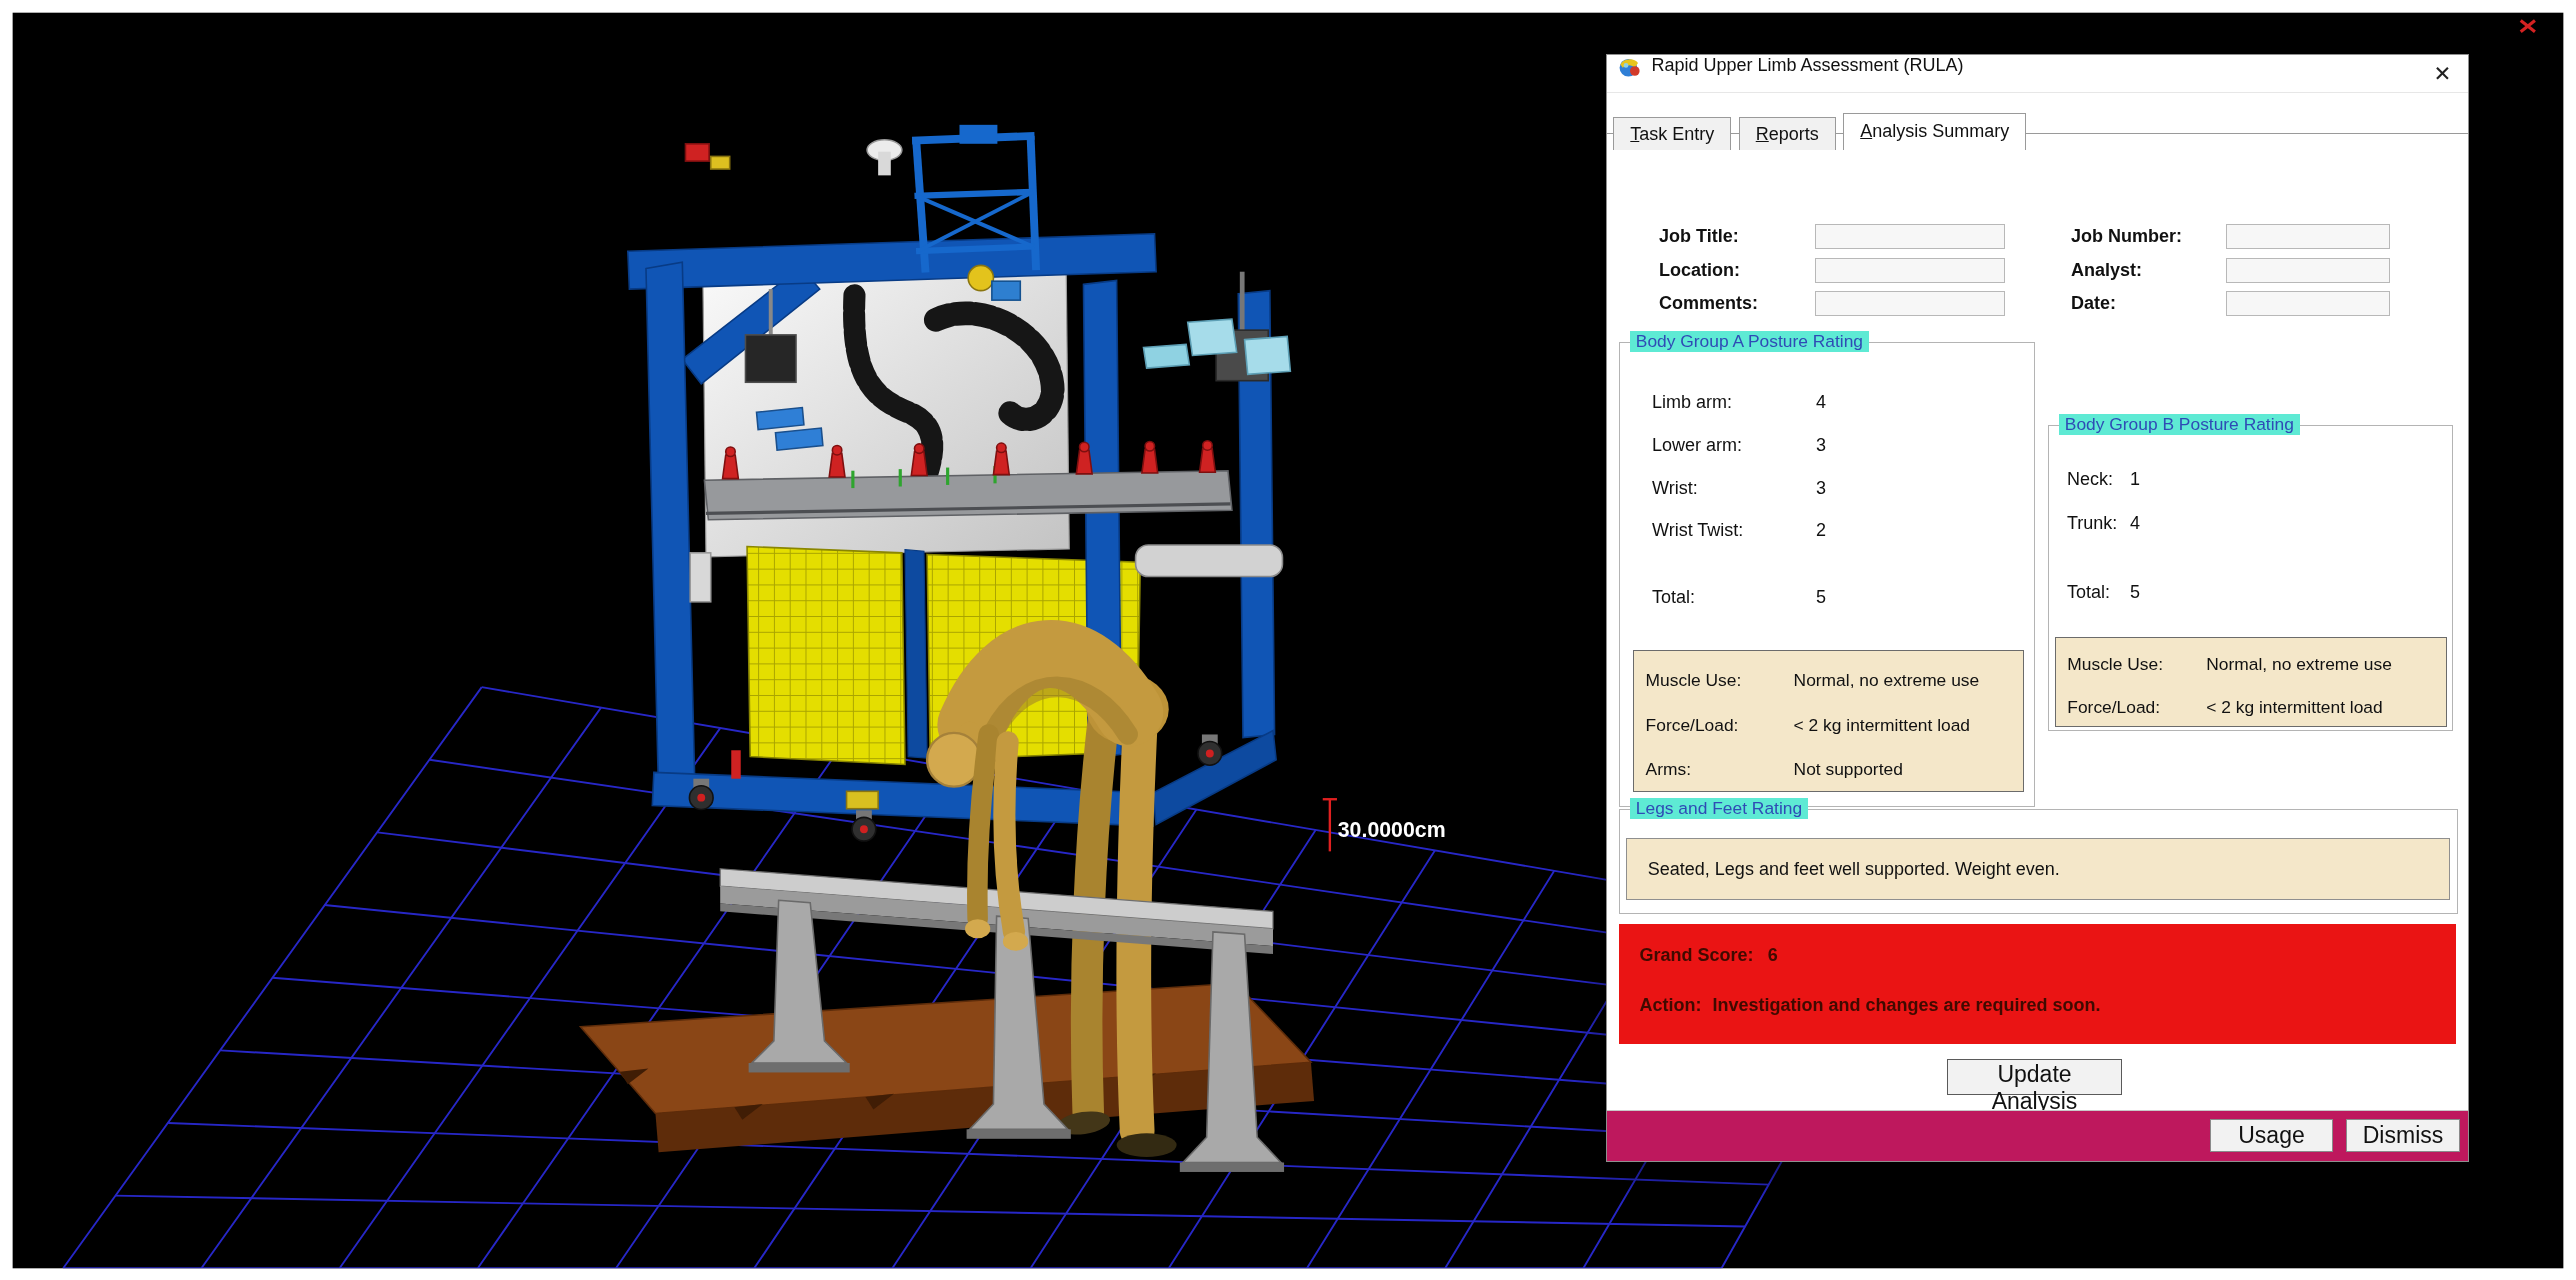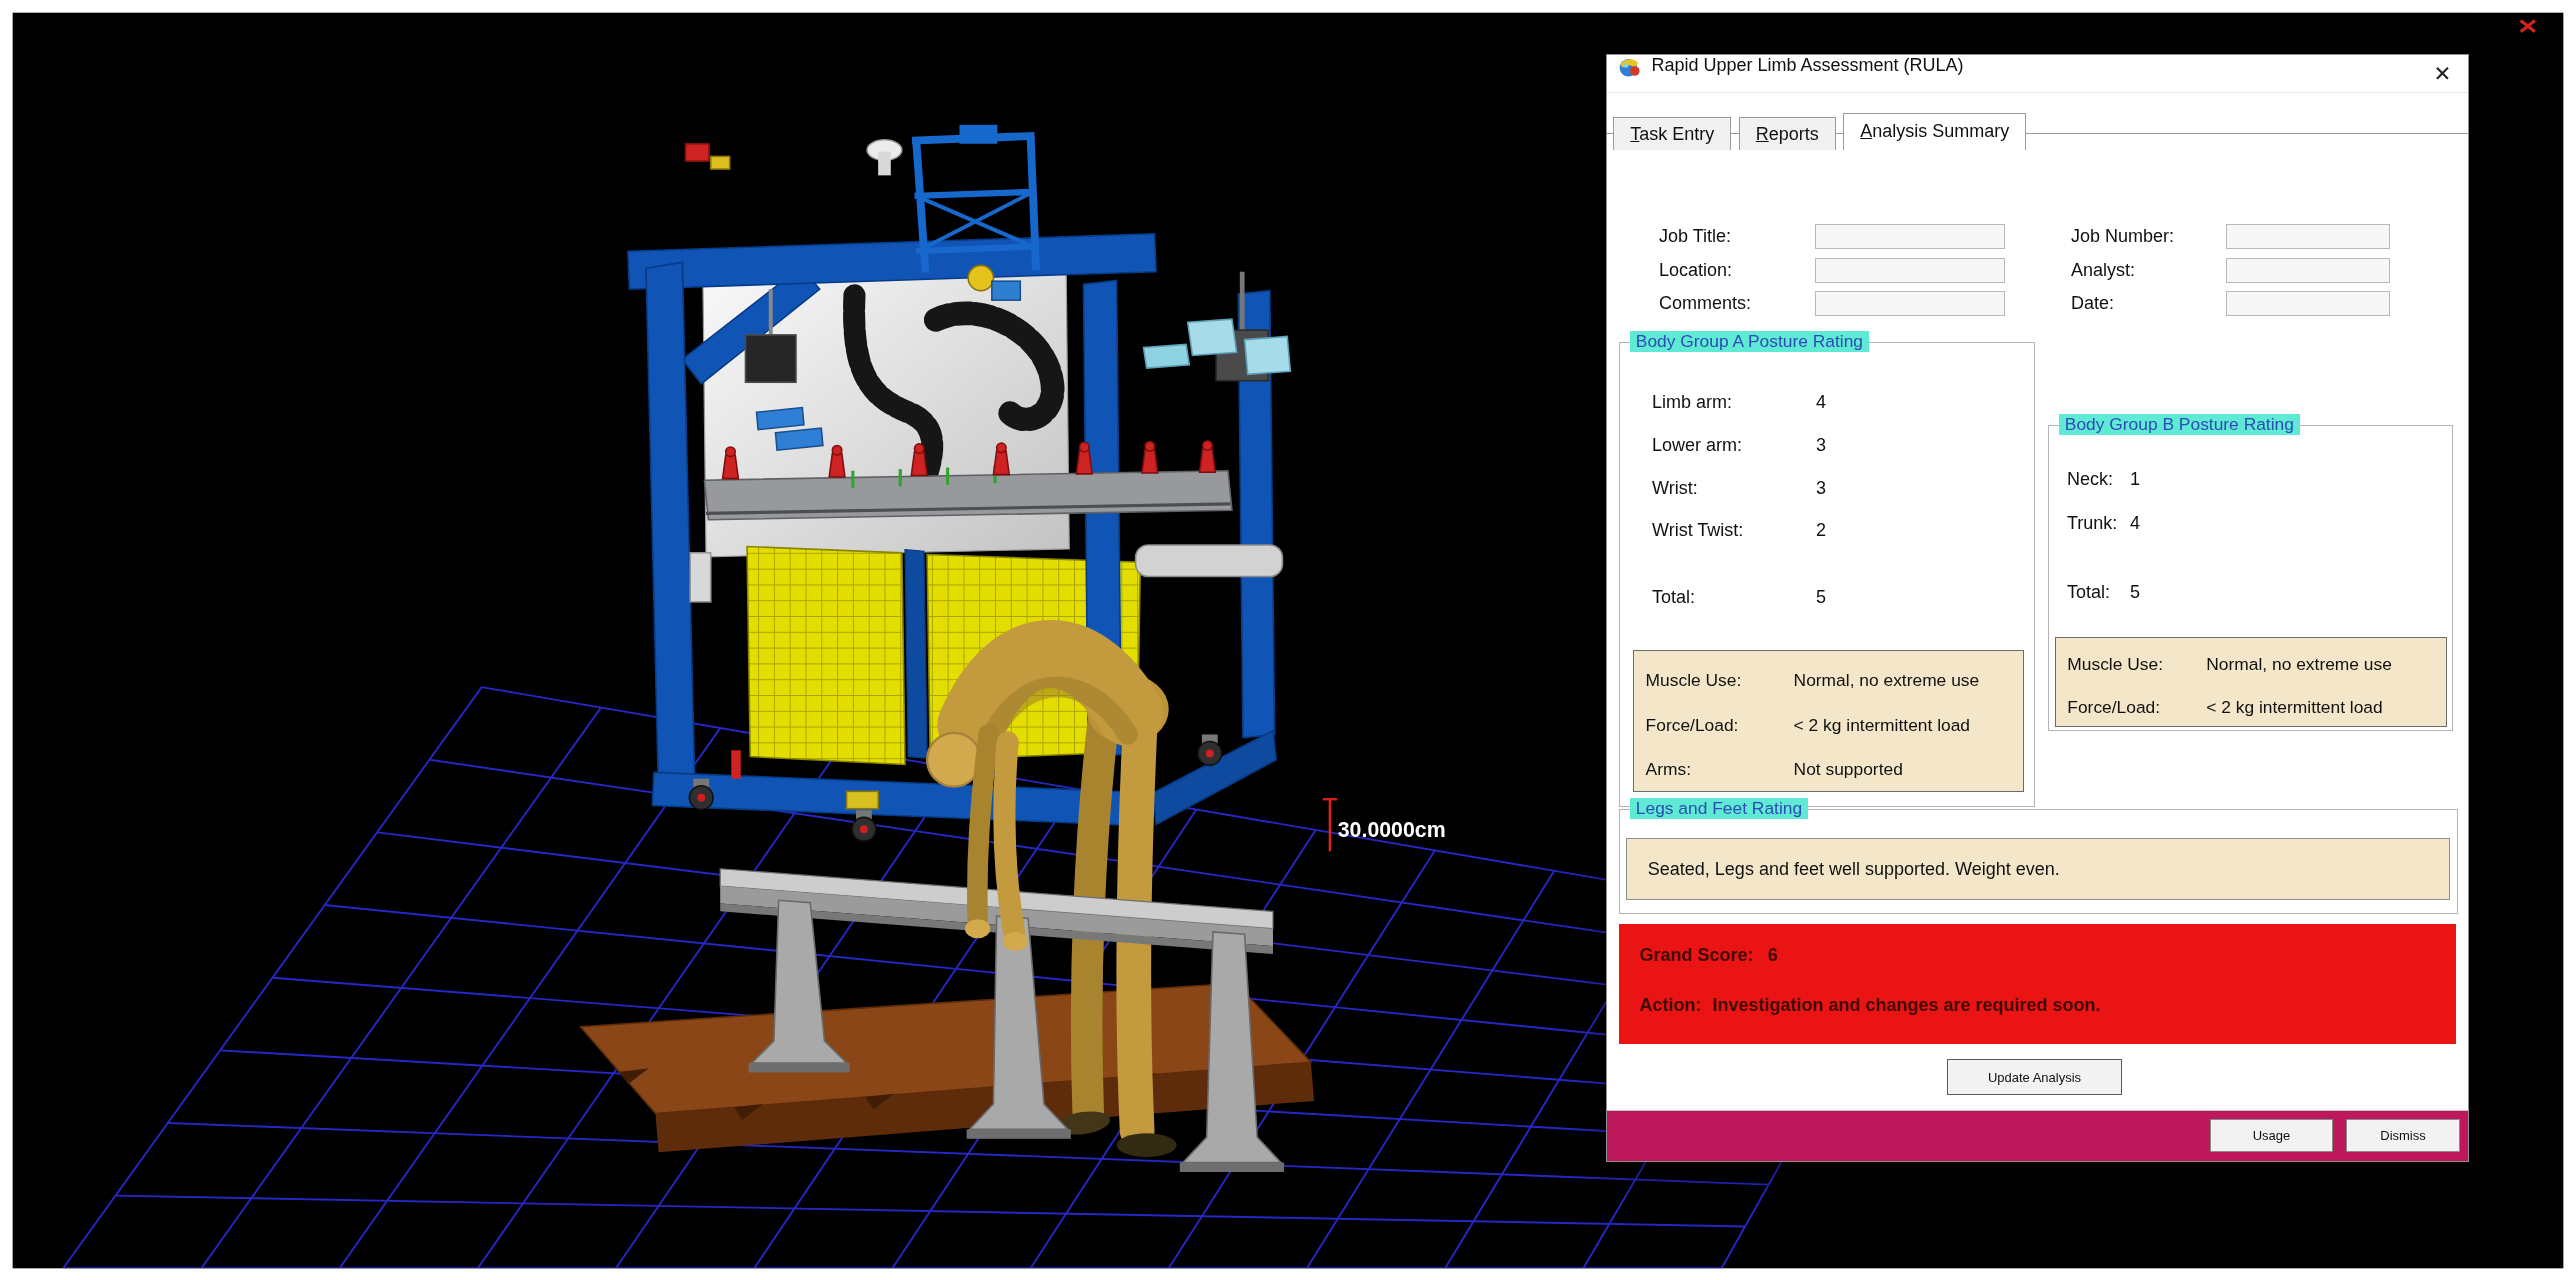--- a/index.html
+++ b/index.html
@@ -19,21 +19,21 @@
 
   .tabstrip{position:absolute;left:0;top:38px;right:0;height:41px;padding-left:6.3px;
             border-bottom:0.8px solid #9a9a9a;box-sizing:border-box;white-space:nowrap;}
   .tab{position:relative;display:inline-block;height:32px;line-height:32px;margin-top:24px;
        padding:0 16px;border:0.8px solid #9a9a9a;border-bottom:none;background:#f1f1f1;
        margin-right:2.4px;vertical-align:bottom;font-size:18px;}
   .tab.active{height:36px;line-height:35px;margin-top:4px;background:#ffffff;z-index:2;}
   .tab.active::after{content:'';position:absolute;left:0;right:0;bottom:-0.8px;height:1.6px;background:#ffffff;}
 
   .form-row{position:absolute;height:27px;line-height:27px;white-space:nowrap;}
-  .form-row .flabel{display:inline-block;vertical-align:middle;}
+  .form-row .flabel{display:inline-block;vertical-align:middle;font-weight:bold;}
   .fl-left{left:52px;} .fl-left .flabel{width:156px;}
   .fl-right{left:464px;} .fl-right .flabel{width:155px;}
   .field{height:25px;border:0.8px solid #b8b8b8;background:#f7f7f7;vertical-align:middle;
          font:inherit;padding:0 4.7px;box-sizing:border-box;}
   .fl-left .field{width:190px;} .fl-right .field{width:164px;}
 
   .groupbox{position:absolute;border:0.8px solid #b4b4b4;}
   .gb-title{position:absolute;top:-12px;left:9.5px;background:#5eead4;padding:0 6.3px;
             color:#2f4bb5;font-size:17.4px;white-space:nowrap;}
   #group-a{left:12px;top:287px;width:414px;height:463px;}
@@ -55,21 +55,21 @@
             border:0.8px solid #8f8f8f;box-sizing:border-box;line-height:60px;padding-left:20.5px;
             font-size:18px;white-space:nowrap;}
 
   .alert{position:absolute;left:12px;top:869px;width:837px;height:120px;background:#ea1414;
          color:#400a00;font-weight:bold;}
   .alert .score-line{position:absolute;left:20.5px;top:20.5px;white-space:nowrap;}
   .alert .score-line .val{margin-left:14.2px;}
   .alert .action-line{position:absolute;left:20.5px;top:71px;white-space:nowrap;}
   .alert .action-line .txt{margin-left:11px;}
 
-  .win-btn{background:#f2f2f2;border:0.8px solid #8a8a8a;font-family:inherit;font-size:13px;color:#111;}
+  .win-btn{background:#f2f2f2;border:0.8px solid #8a8a8a;font-family:inherit;font-size:23px;color:#111;}
   .update-btn{position:absolute;left:340px;top:1004px;width:175px;height:36px;border:0.8px solid #5a5a5a;}
   .bottombar{position:absolute;left:0;right:0;bottom:0;height:51px;background:#be185d;
              border-top:0.8px solid #c8c8c8;box-sizing:border-box;}
   .usage-btn{position:absolute;left:603px;top:8px;width:123px;height:33px;}
   .dismiss-btn{position:absolute;left:739px;top:8px;width:114px;height:33px;}
 </style>
 </head>
 <body>
 
 <div class="stage">

